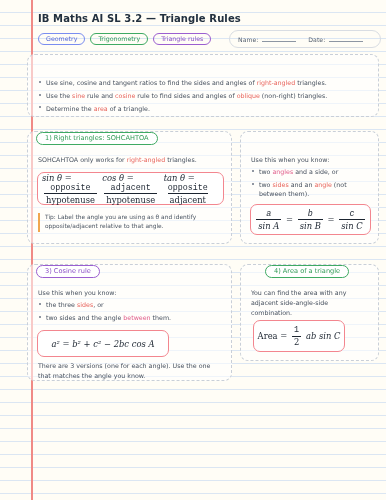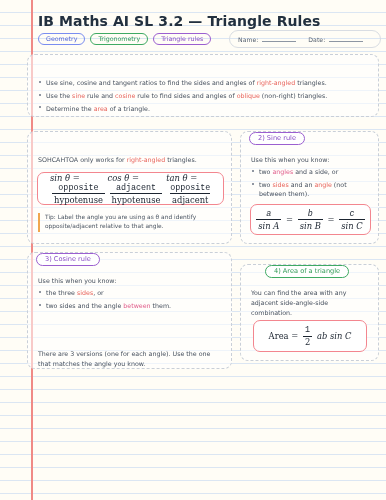--- a/index.html
+++ b/index.html
@@ -25,21 +25,21 @@
   #margin-rule{
     position:absolute;left:31px;top:0;width:1.6px;height:500px;
     background:#f08a86;
   }
   #content{position:absolute;inset:0;}
 
   
   .hdr{position:absolute;left:38px;top:13px;right:8px;}
   .doc-title{
     font-family:"DejaVu Sans","Liberation Sans",sans-serif;
-    font-size:14px;font-weight:700;color:#22303f;
+    font-size:10px;font-weight:700;color:#22303f;
     letter-spacing:.1px;white-space:nowrap;
   }
   .tagrow{position:absolute;left:38px;top:33px;display:flex;gap:5px;}
   .pill{
     border:1px solid #7a8df0;color:#5566d8;
     border-radius:9px;padding:1.5px 7px 2px 7px;
     font-size:6.3px;line-height:1;background:transparent;white-space:nowrap;
   }
   .pill.green{border-color:#3faa63;color:#2f9a55;}
   .pill.purple{border-color:#9b5fd0;color:#8a4fc6;}
@@ -82,21 +82,21 @@
     border:1.3px solid #f3868f;border-radius:7px;background:#fff;
     box-sizing:border-box;display:flex;align-items:center;justify-content:center;
   }
   .math{
     font-family:"DejaVu Serif","Liberation Serif",serif;
     color:#1b2430;font-size:8.4px;
   }
   .frac{display:inline-flex;flex-direction:column;align-items:center;vertical-align:middle;margin:0 2px;}
   .frac .num{padding:0 2px 0.5px 2px;font-family:Liberation Mono, monospace;}
   .frac .den{border-top:0.9px solid #1b2430;padding:0.5px 2px 0 2px;}
-  .trio{display:flex;align-items:center;justify-content:center;width:100%;padding:16px 4px;box-sizing:border-box;margin-left:8px;}
+  .trio{display:flex;align-items:center;justify-content:center;width:100%;padding:16px 4px;box-sizing:border-box;}
   .it{font-style:italic;}
 
   
   .tip{
     position:absolute;box-sizing:border-box;
     border-left:2.4px solid #f0a64e;padding-left:5px;
   }
   .tip p{margin:0;font-size:5.9px;color:#4b5562;line-height:1.6;
     font-family:"DejaVu Sans","Liberation Sans",sans-serif;}
 </style>
@@ -134,20 +134,23 @@
       <li>
         <span>Use the </span><span class="hl">sine</span><span> rule and </span><span class="hl">cosine</span><span> rule to find sides and angles of </span><span class="hl">oblique</span><span> (non-right) triangles.</span>
       </li>
       <li>
         <span>Determine the </span><span class="hl">area</span><span> of a triangle.</span>
       </li>
     </ul>
   </div>
 
   <div class="card" style="left:27px;top:131px;width:205px;height:113px;">
+    <div style="position:absolute;left:8px;top:-7px;">
+      <span class="chip green">1) Right triangles: SOHCAHTOA</span>
+    </div>
     <div class="body-txt" style="position:absolute;left:10px;top:23px;right:8px;">
       <span>SOHCAHTOA only works for </span><span class="hl">right-angled</span><span> triangles.</span>
     </div>
 
     <div class="fbox" style="position:absolute;left:9px;top:40px;width:187px;height:33px;">
       <div class="trio">
         <span class="math">
           <span class="it">sin θ =</span>
           <span class="frac">
               <span class="num">opposite</span>
@@ -170,23 +173,20 @@
         </span>
       </div>
     </div>
 
     <div class="tip" style="left:10px;top:81px;right:8px;position:absolute;">
       <p>Tip: Label the angle you are using as θ and identify opposite/adjacent relative to that angle.</p>
     </div>
   </div>
 
   <div class="card" style="left:240px;top:131px;width:139px;height:113px;">
-    <div style="position:absolute;left:8px;top:-7px;">
-      <span class="chip purple">2) Sine rule</span>
-    </div>
     <div class="body-txt" style="position:absolute;left:10px;top:23px;right:8px;">Use this when you know:</div>
     <ul class="bl" style="position:absolute;left:10px;top:35px;right:8px;">
       <li>
         <span>two </span><span class="hl-p">angles</span><span> and a side, or</span>
       </li>
       <li>
         <span>two </span><span class="hl">sides</span><span> and an </span><span class="hl">angle</span><span> (not between them).</span>
       </li>
     </ul>
     <div class="fbox" style="position:absolute;left:9px;top:72px;width:121px;height:31px;">
@@ -202,42 +202,45 @@
           </span>
         <span>=</span>
         <span class="frac">
             <span class="num it">c</span>
             <span class="den it">sin C</span>
           </span>
       </span>
     </div>
   </div>
 
-  <div class="card" style="left:27px;top:252px;width:205px;height:117px;">
+  <div class="card" style="left:27px;top:264px;width:205px;height:117px;">
     <div style="position:absolute;left:8px;top:-7px;">
       <span class="chip purple">3) Cosine rule</span>
     </div>
     <div class="body-txt" style="position:absolute;left:10px;top:23px;right:8px;">Use this when you know:</div>
     <ul class="bl" style="position:absolute;left:10px;top:35px;right:8px;">
       <li>
         <span>the three </span><span class="hl">sides</span><span>, or</span>
       </li>
       <li>
         <span>two sides and the angle </span><span class="hl-p">between</span><span> them.</span>
       </li>
     </ul>
+    <div class="fbox" style="position:absolute;left:9px;top:65px;width:132px;height:27px;">
+      <span class="math it">a² = b² + c² − 2bc cos A</span>
+    </div>
     <div class="body-txt" style="position:absolute;left:10px;top:96px;right:8px;">There are 3 versions (one for each angle). Use the one that matches the angle you know.</div>
   </div>
 
   <div class="card" style="left:240px;top:264px;width:139px;height:97px;">
     <div style="position:absolute;left:24px;top:-7px;">
       <span class="chip green">4) Area of a triangle</span>
     </div>
     <div class="body-txt" style="position:absolute;left:10px;top:23px;right:8px;">You can find the area with any adjacent side-angle-side combination.</div>
-    <div class="fbox" style="position:absolute;left:12px;top:55px;width:114px;height:32px;">
+    <div class="fbox" style="position:absolute;left:12px;top:55px;width:92px;height:32px;">
       <span class="math">
         <span>Area =</span>
         <span class="frac">
             <span class="num">1</span>
             <span class="den">2</span>
           </span>
         <span class="it">ab sin C</span>
       </span>
     </div>
   </div>

